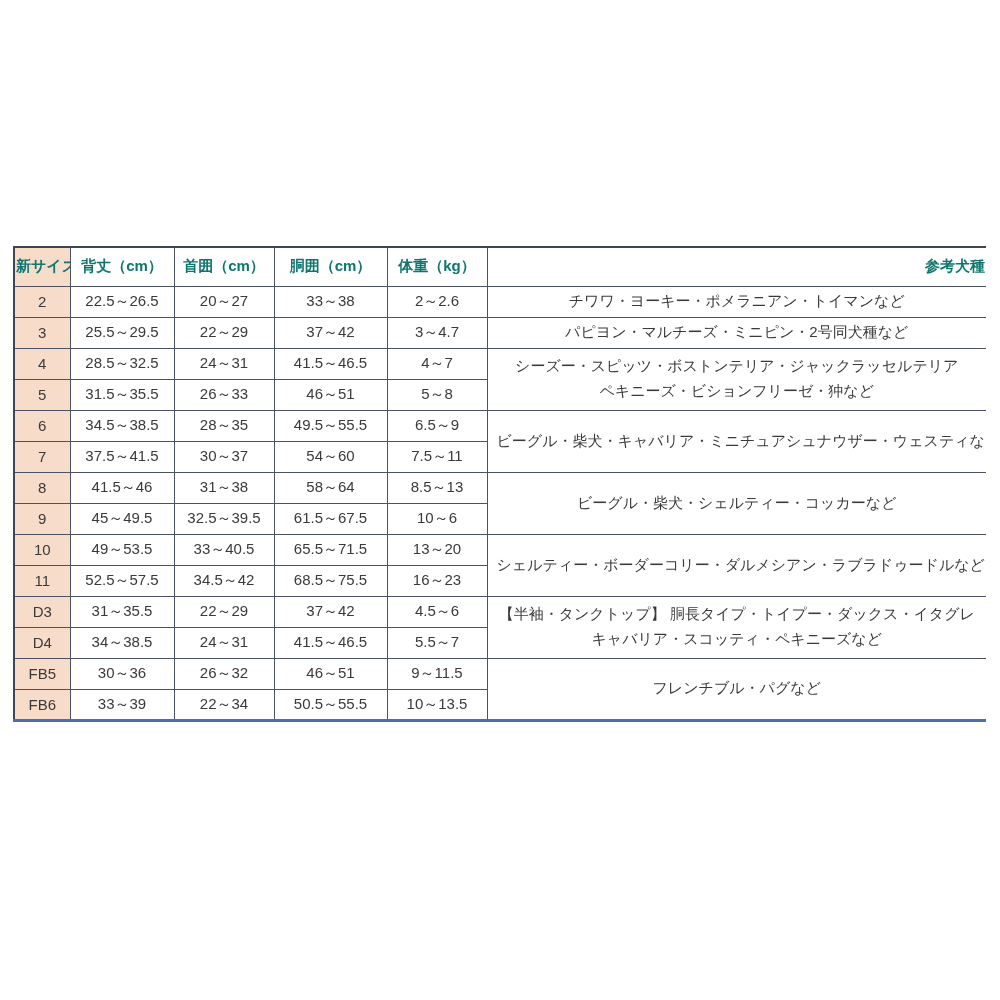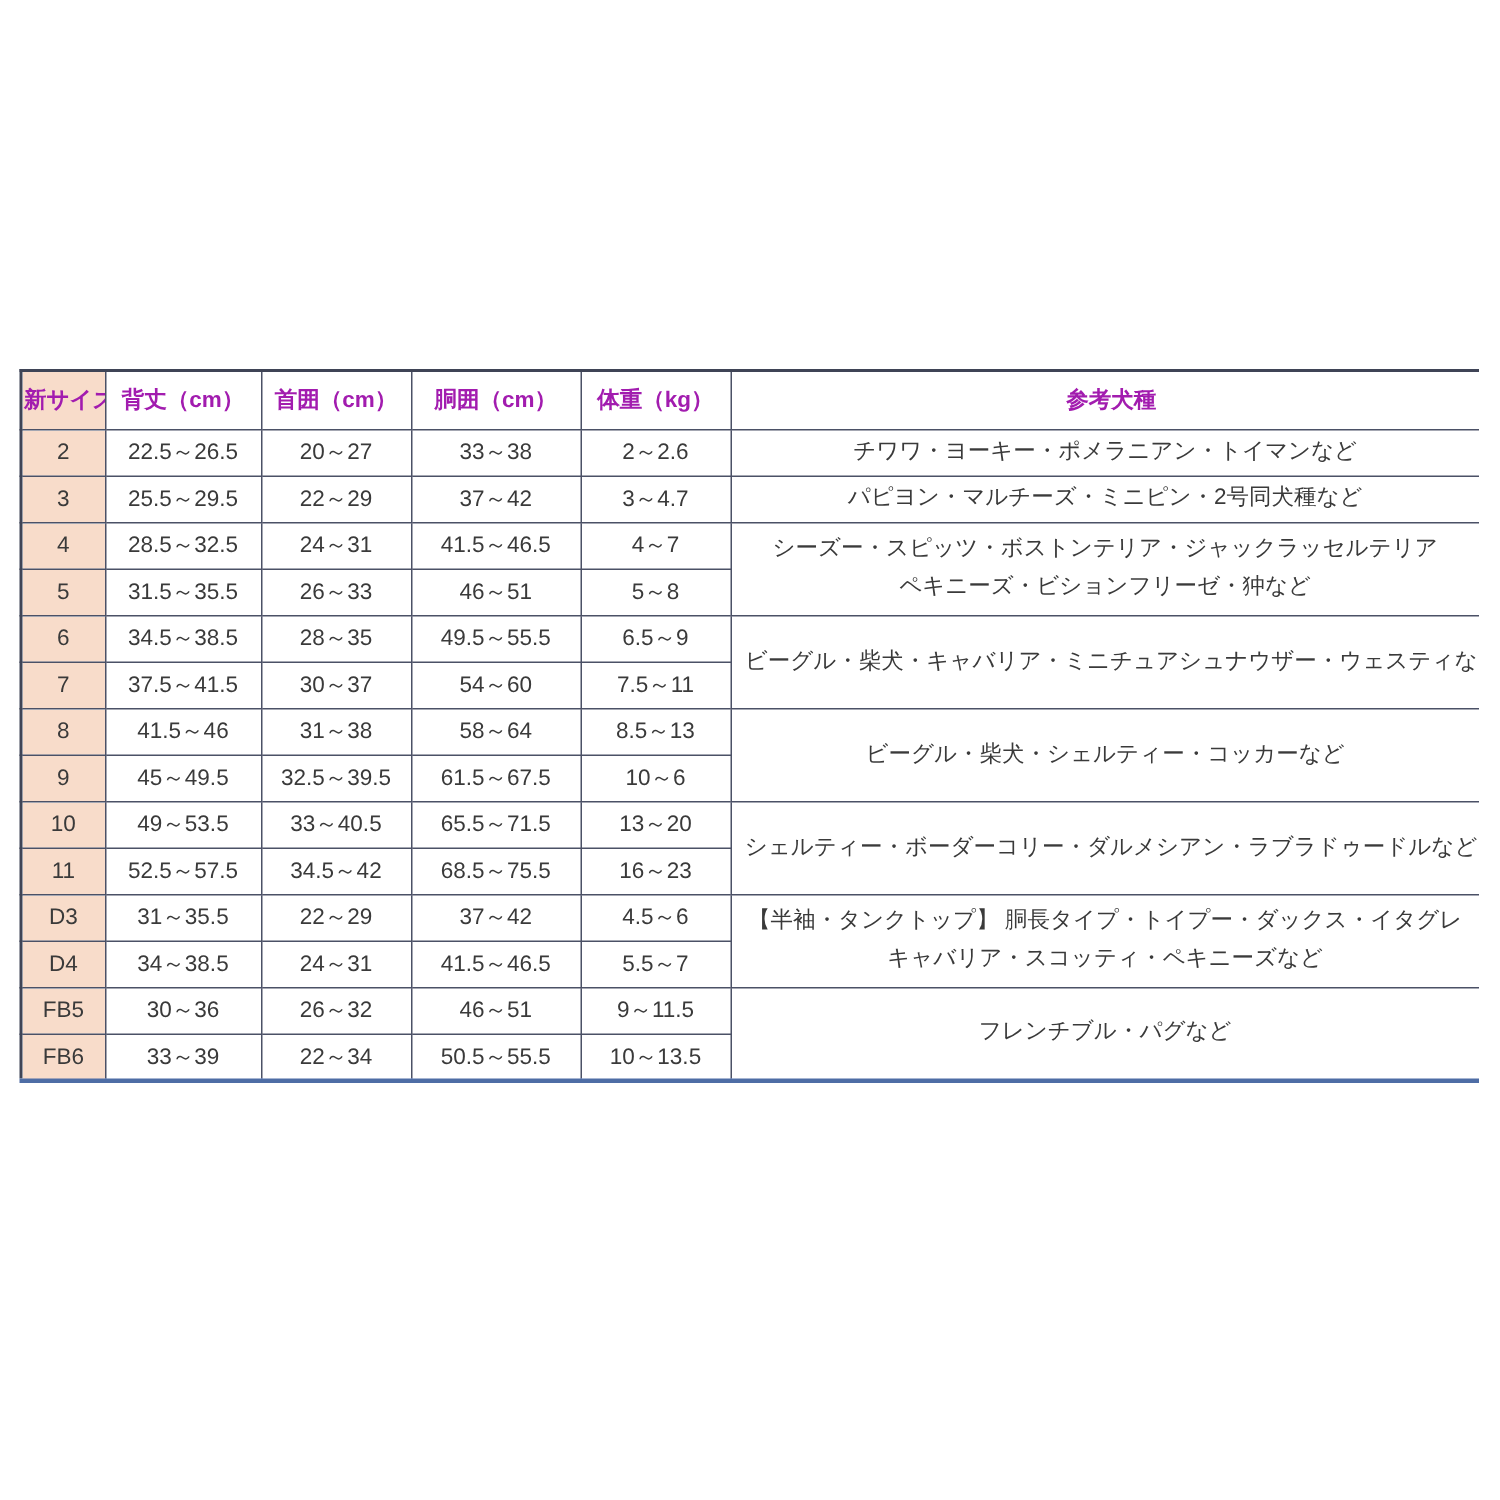--- a/index.html
+++ b/index.html
@@ -34,25 +34,25 @@
   }
   table.size-chart th:last-child,
   table.size-chart td:last-child {
     border-right: none;
   }
   thead th {
     height: 39px;
     font-size: 15px;
     font-weight: bold;
     text-align: center;
-    color: #a21caf;
+    color: #0f766e;
     background: #ffffff;
   }
   thead th.col-breeds {
-    text-align: center;
+    text-align: right;
     padding-left: 9px;
   }
   tbody td {
     height: 31px;
     font-size: 15px;
     text-align: center;
     color: #3a3a3a;
     background: #ffffff;
   }
   .rowlabel-bg {

